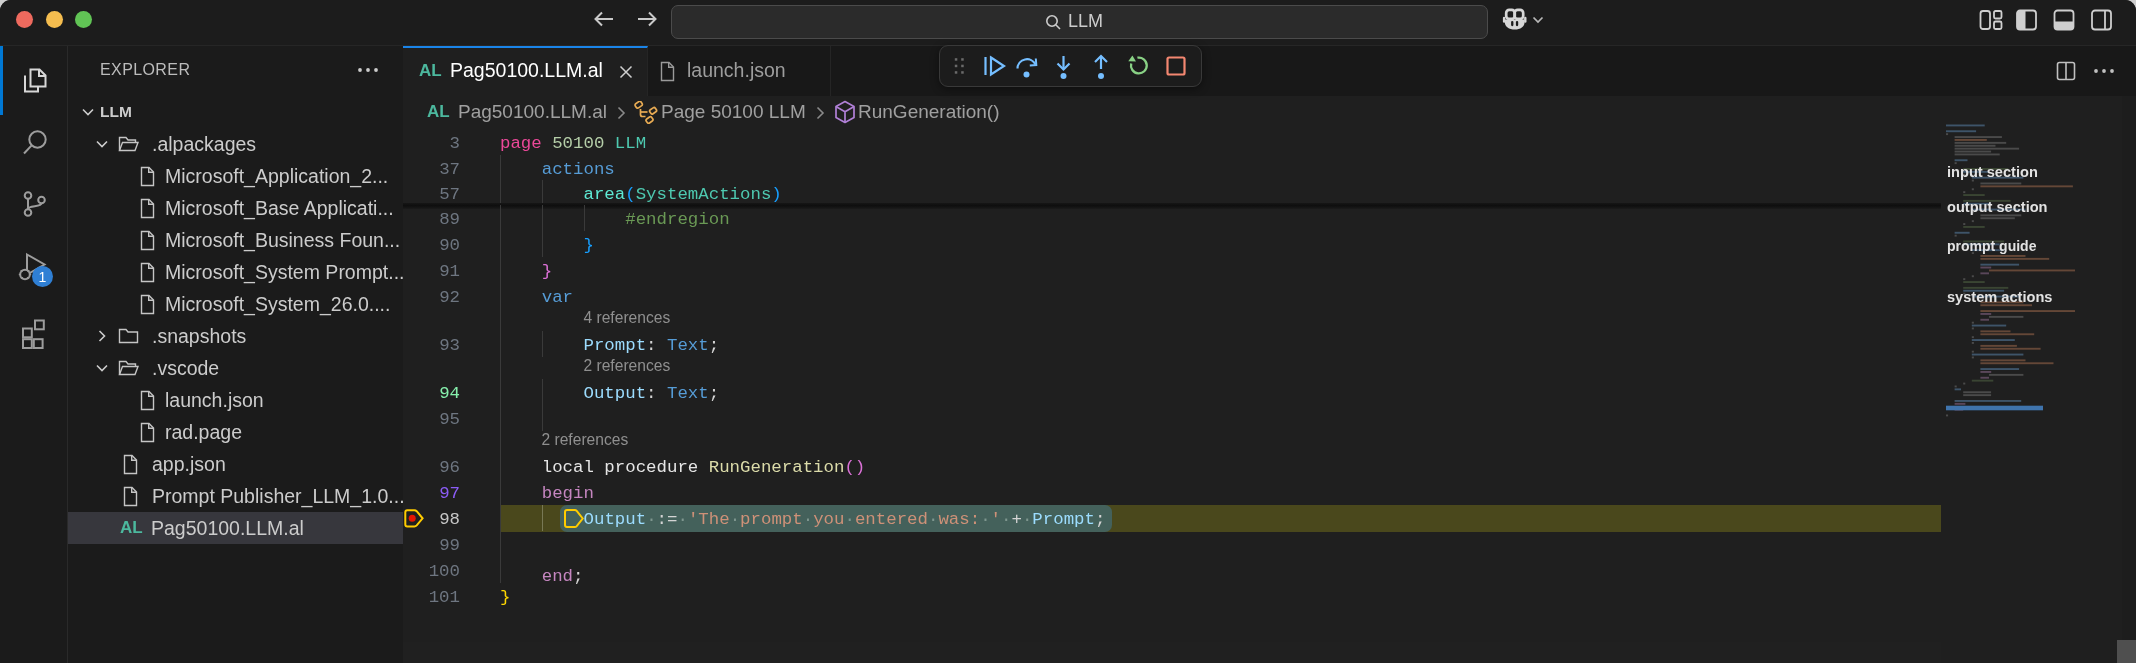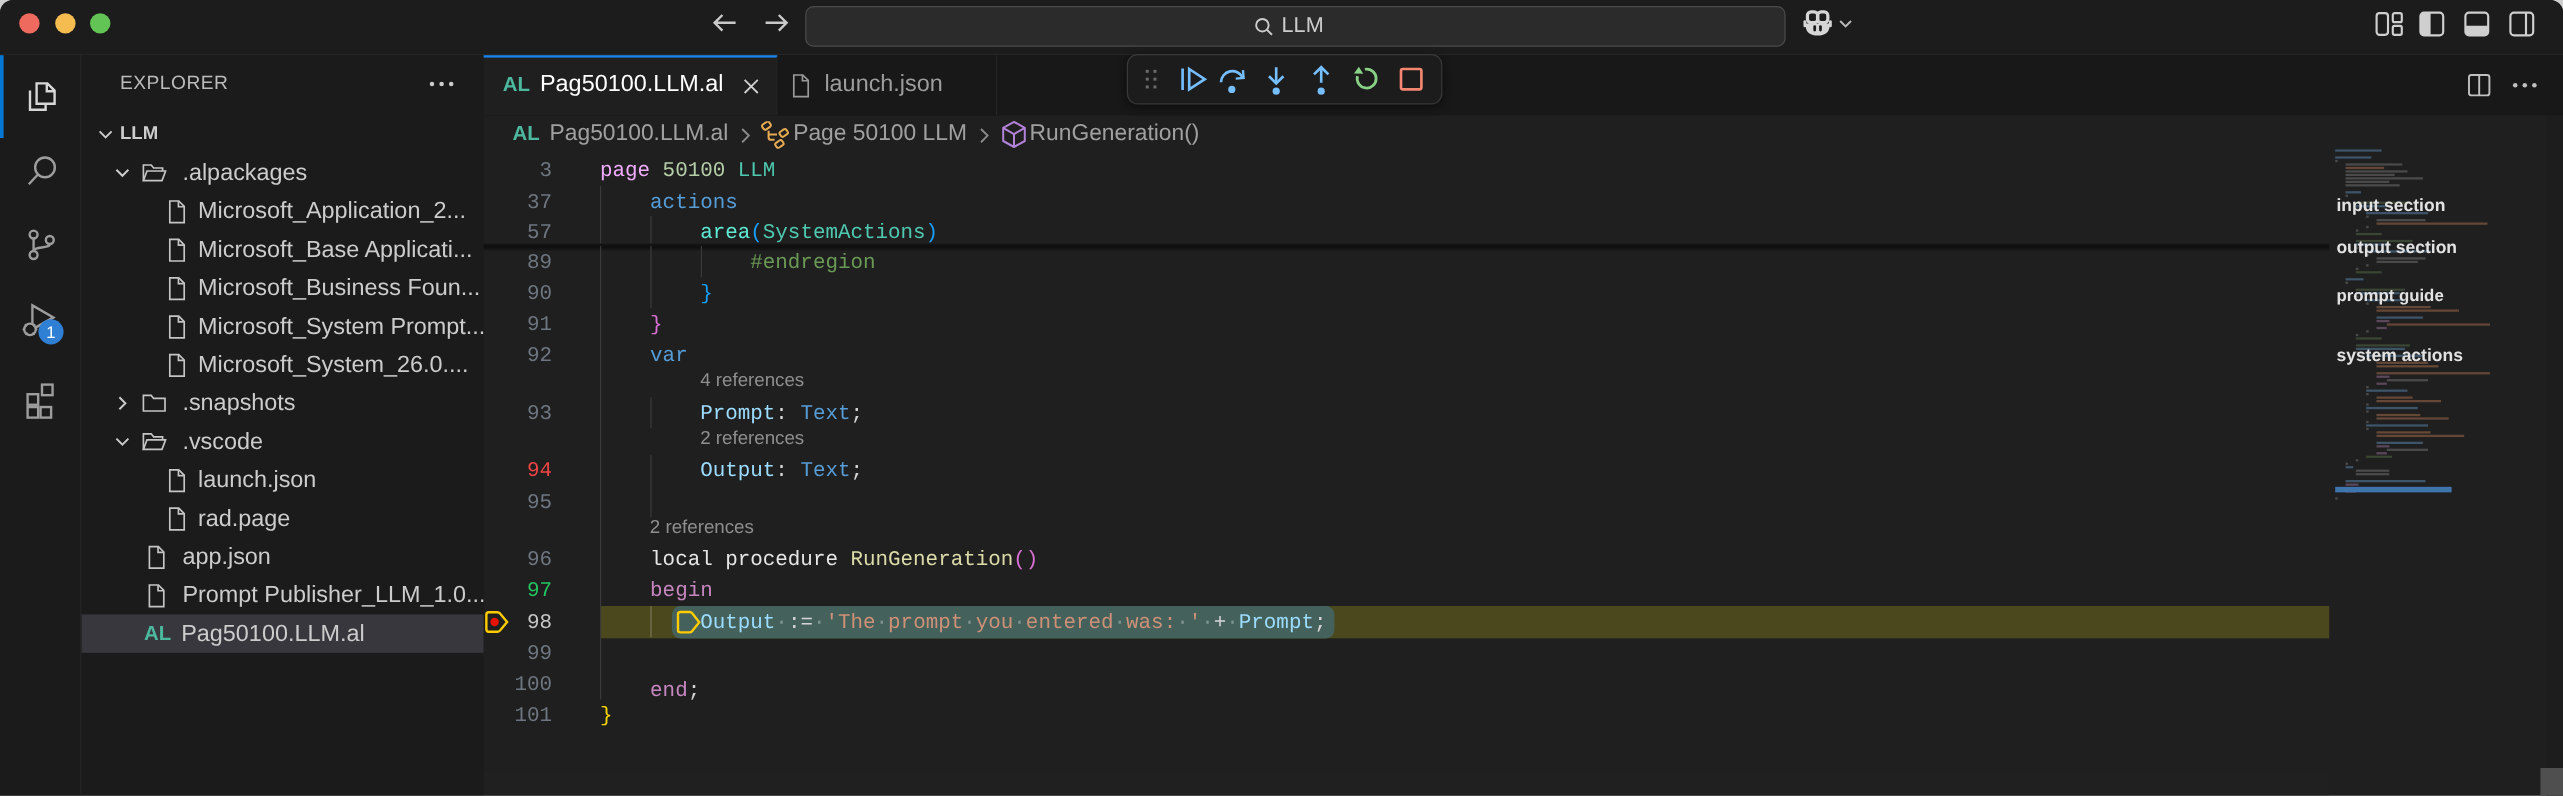--- a/index.html
+++ b/index.html
@@ -279,38 +279,38 @@
     </svg>
 <svg style="position:absolute;left:834px;top:100px" width="22" height="24" viewBox="0 0 22 24">
 <g stroke="#b180d7" stroke-width="1.7" fill="none" stroke-linejoin="round">
 <path d="M11 1.5 L20 6.5 V17.5 L11 22.5 L2 17.5 V6.5 Z"></path>
 <path d="M2.3 6.7 L11 11.7 L19.7 6.7 M11 11.7 V22.3"></path>
 </g>
     </svg>
 <div style="position:absolute;left:858px;top:101px;font-size:19px;color:#a0a0a0">RunGeneration()</div>
 <div style="position:absolute;left:403px;top:127px;width:1538px;height:76px;background:#1f1f1f"></div>
 <div class="gut" style="top:131px;color:#6e7681">3</div>
-<div class="code" style="left:500.0px;top:131px"><span style="color:#f0abfc">page</span><span style="color:#B5CEA8">&nbsp;50100</span><span style="color:#4EC9B0">&nbsp;LLM</span></div>
+<div class="code" style="left:500.0px;top:131px"><span style="color:#ec4899">page</span><span style="color:#B5CEA8">&nbsp;50100</span><span style="color:#4EC9B0">&nbsp;LLM</span></div>
 <div class="gut" style="top:156.5px;color:#6e7681">37</div>
 <div class="code" style="left:500.0px;top:156.5px"><span style="color:#569CD6">&nbsp;&nbsp;&nbsp;&nbsp;actions</span></div>
 <div class="gut" style="top:182px;color:#6e7681">57</div>
 <div class="code" style="left:500.0px;top:182px"><span style="color:#5eead4">&nbsp;&nbsp;&nbsp;&nbsp;&nbsp;&nbsp;&nbsp;&nbsp;area</span><span style="color:#179FFF">(</span><span style="color:#4EC9B0">SystemActions</span><span style="color:#179FFF">)</span></div>
 <div style="position:absolute;left:499.5px;top:155px;width:1.4px;height:48px;background:#3a3a3a"></div>
 <div style="position:absolute;left:541.5px;top:180px;width:1.4px;height:23px;background:#3a3a3a"></div>
 <div style="position:absolute;left:403px;top:203px;width:1538px;height:6px;
 background:linear-gradient(#161616,#0e0e0e 45%,#1b1b1b)"></div>
 <div class="gut" style="top:207px;color:#6e7681">89</div>
 <div class="gut" style="top:233px;color:#6e7681">90</div>
 <div class="gut" style="top:259px;color:#6e7681">91</div>
 <div class="gut" style="top:285px;color:#6e7681">92</div>
 <div class="gut" style="top:333px;color:#6e7681">93</div>
-<div class="gut" style="top:381px;color:#ef4444">94</div>
+<div class="gut" style="top:381px;color:#86efac">94</div>
 <div class="gut" style="top:407px;color:#6e7681">95</div>
 <div class="gut" style="top:455px;color:#6e7681">96</div>
-<div class="gut" style="top:481px;color:#22c55e">97</div>
+<div class="gut" style="top:481px;color:#8b5cf6">97</div>
 <div class="gut" style="top:507px;color:#c6c6c6">98</div>
 <div class="gut" style="top:533px;color:#6e7681">99</div>
 <div class="gut" style="top:559px;color:#6e7681">100</div>
 <div class="gut" style="top:585px;color:#6e7681">101</div>
 <div class="code" style="left:500.0px;top:207px"><span style="color:#6A9955">&nbsp;&nbsp;&nbsp;&nbsp;&nbsp;&nbsp;&nbsp;&nbsp;&nbsp;&nbsp;&nbsp;&nbsp;#endregion</span></div>
 <div class="code" style="left:500.0px;top:233px"><span style="color:#179FFF">&nbsp;&nbsp;&nbsp;&nbsp;&nbsp;&nbsp;&nbsp;&nbsp;}</span></div>
 <div class="code" style="left:500.0px;top:259px"><span style="color:#DA70D6">&nbsp;&nbsp;&nbsp;&nbsp;}</span></div>
 <div class="code" style="left:500.0px;top:285px"><span style="color:#569CD6">&nbsp;&nbsp;&nbsp;&nbsp;var</span></div>
 <div class="code" style="left:500.0px;top:333px"><span style="color:#9CDCFE">&nbsp;&nbsp;&nbsp;&nbsp;&nbsp;&nbsp;&nbsp;&nbsp;Prompt</span><span style="color:#D4D4D4">:</span><span style="color:#569CD6">&nbsp;Text</span><span style="color:#D4D4D4">;</span></div>
 <div class="code" style="left:500.0px;top:381px"><span style="color:#9CDCFE">&nbsp;&nbsp;&nbsp;&nbsp;&nbsp;&nbsp;&nbsp;&nbsp;Output</span><span style="color:#D4D4D4">:</span><span style="color:#569CD6">&nbsp;Text</span><span style="color:#D4D4D4">;</span></div>

